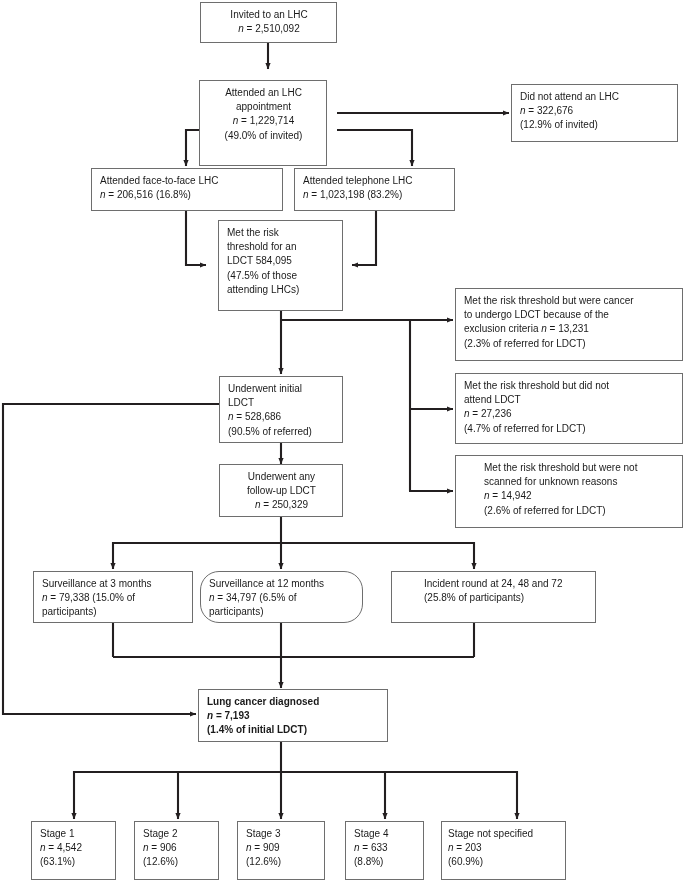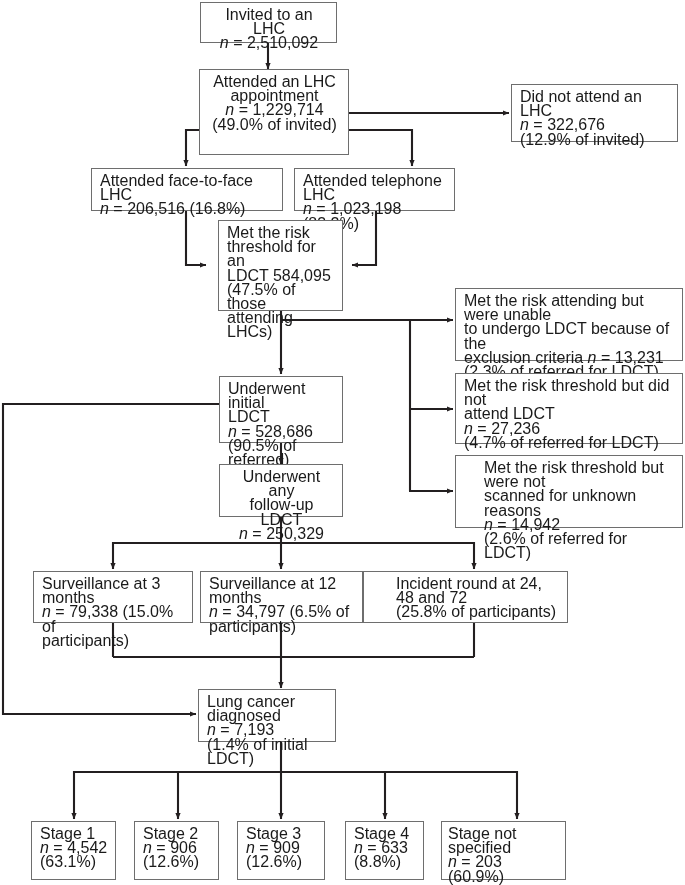--- a/index.html
+++ b/index.html
@@ -25,21 +25,21 @@
     width: 685px;
     height: 885px;
     pointer-events: none;
   }
   .node {
     position: absolute;
     box-sizing: border-box;
     border: 1px solid #6e6e6e;
     background: #ffffff;
     color: #1a1a1a;
-    font-size: 16px;
+    font-size: 10px;
     line-height: 14.2px;
     padding: 5px 7px 5px 8px;
     white-space: pre-line;
     z-index: 2;
   }
   .node.center {
     text-align: center;
   }
   .node.left {
     text-align: left;
@@ -103,47 +103,47 @@
       <path d="M74,772 L517,772"></path>
       <path d="M74,771 L74,819" marker-end="url(#ah)"></path>
       <path d="M178,771 L178,819" marker-end="url(#ah)"></path>
       <path d="M385,771 L385,819" marker-end="url(#ah)"></path>
       <path d="M517,771 L517,819" marker-end="url(#ah)"></path>
     </g>
   </svg>
 
   <div class="node center" style="left:200px; top:2px; width:137px; height:41px;"><span class="ln">Invited to an LHC</span><span class="ln"><span class="it">n</span> = 2,510,092</span></div>
 
-  <div class="node center" style="left:199px; top:69px; width:150px; height:86px;"><span class="ln">Attended an LHC</span><span class="ln">appointment</span><span class="ln"><span class="it">n</span> = 1,229,714</span><span class="ln">(49.0% of invited)</span></div>
+  <div class="node center" style="left:199px; top:80px; width:128px; height:86px;"><span class="ln">Attended an LHC</span><span class="ln">appointment</span><span class="ln"><span class="it">n</span> = 1,229,714</span><span class="ln">(49.0% of invited)</span></div>
 
   <div class="node left" style="left:511px; top:84px; width:167px; height:58px;"><span class="ln">Did not attend an LHC</span><span class="ln"><span class="it">n</span> = 322,676</span><span class="ln">(12.9% of invited)</span></div>
 
   <div class="node left" style="left:91px; top:168px; width:192px; height:43px;"><span class="ln">Attended face-to-face LHC</span><span class="ln"><span class="it">n</span> = 206,516 (16.8%)</span></div>
 
   <div class="node left" style="left:294px; top:168px; width:161px; height:43px;"><span class="ln">Attended telephone LHC</span><span class="ln"><span class="it">n</span> = 1,023,198 (83.2%)</span></div>
 
   <div class="node left" style="left:218px; top:220px; width:125px; height:91px;"><span class="ln">Met the risk</span><span class="ln">threshold for an</span><span class="ln">LDCT 584,095</span><span class="ln">(47.5% of those</span><span class="ln">attending LHCs)</span></div>
 
-  <div class="node left" style="left:455px; top:288px; width:228px; height:73px;"><span class="ln">Met the risk attending but were unable</span><span class="ln">to undergo LDCT because of the</span><span class="ln">exclusion criteria <span class="it">n</span> = 13,231</span><span class="ln">(2.3% of referred for LDCT)</span></div>
+  <div class="node left" style="left:455px; top:288px; width:228px; height:73px;"><span class="ln">Met the risk threshold but were cancer</span><span class="ln">to undergo LDCT because of the</span><span class="ln">exclusion criteria <span class="it">n</span> = 13,231</span><span class="ln">(2.3% of referred for LDCT)</span></div>
 
   <div class="node left" style="left:455px; top:373px; width:228px; height:71px;"><span class="ln">Met the risk threshold but did not</span><span class="ln">attend LDCT</span><span class="ln"><span class="it">n</span> = 27,236</span><span class="ln">(4.7% of referred for LDCT)</span></div>
 
   <div class="node left" style="left:455px; top:455px; width:228px; height:73px;padding-left:28px;"><span class="ln">Met the risk threshold but were not</span><span class="ln">scanned for unknown reasons</span><span class="ln"><span class="it">n</span> = 14,942</span><span class="ln">(2.6% of referred for LDCT)</span></div>
 
   <div class="node left" style="left:219px; top:376px; width:124px; height:67px;"><span class="ln">Underwent initial</span><span class="ln">LDCT</span><span class="ln"><span class="it">n</span> = 528,686</span><span class="ln">(90.5% of referred)</span></div>
 
   <div class="node center" style="left:219px; top:464px; width:124px; height:53px;"><span class="ln">Underwent any</span><span class="ln">follow-up LDCT</span><span class="ln"><span class="it">n</span> = 250,329</span></div>
 
   <div class="node left" style="left:33px; top:571px; width:160px; height:52px;"><span class="ln">Surveillance at 3 months</span><span class="ln"><span class="it">n</span> = 79,338 (15.0% of</span><span class="ln">participants)</span></div>
 
-  <div class="node left" style="left:200px; top:571px; width:163px; height:52px;"><span class="ln">Surveillance at 12 months</span><span class="ln"><span class="it">n</span> = 34,797 (6.5% of</span><span class="ln">participants)</span></div>
+  <div class="node left" style="left:200px; top:571px; width:163px; height:52px;border-radius:19px;"><span class="ln">Surveillance at 12 months</span><span class="ln"><span class="it">n</span> = 34,797 (6.5% of</span><span class="ln">participants)</span></div>
 
-  <div class="node left" style="left:363px; top:571px; width:205px; height:52px;padding-left:32px;"><span class="ln">Incident round at 24, 48 and 72</span><span class="ln">(25.8% of participants)</span></div>
+  <div class="node left" style="left:391px; top:571px; width:205px; height:52px;padding-left:32px;"><span class="ln">Incident round at 24, 48 and 72</span><span class="ln">(25.8% of participants)</span></div>
 
-  <div class="node left" style="left:198px; top:689px; width:138px; height:53px;"><span class="ln">Lung cancer diagnosed</span><span class="ln"><span class="it">n</span> = 7,193</span><span class="ln">(1.4% of initial LDCT)</span></div>
+  <div class="node left" style="left:198px; top:689px; width:190px; height:53px;font-weight:bold;"><span class="ln">Lung cancer diagnosed</span><span class="ln"><span class="it">n</span> = 7,193</span><span class="ln">(1.4% of initial LDCT)</span></div>
 
   <div class="node left" style="left:31px; top:821px; width:85px; height:59px;"><span class="ln">Stage 1</span><span class="ln"><span class="it">n</span> = 4,542</span><span class="ln">(63.1%)</span></div>
 
   <div class="node left" style="left:134px; top:821px; width:85px; height:59px;"><span class="ln">Stage 2</span><span class="ln"><span class="it">n</span> = 906</span><span class="ln">(12.6%)</span></div>
 
   <div class="node left" style="left:237px; top:821px; width:88px; height:59px;"><span class="ln">Stage 3</span><span class="ln"><span class="it">n</span> = 909</span><span class="ln">(12.6%)</span></div>
 
   <div class="node left" style="left:345px; top:821px; width:79px; height:59px;"><span class="ln">Stage 4</span><span class="ln"><span class="it">n</span> = 633</span><span class="ln">(8.8%)</span></div>
 
   <div class="node left" style="left:441px; top:821px; width:125px; height:59px;padding-left:6px;"><span class="ln">Stage not specified</span><span class="ln"><span class="it">n</span> = 203</span><span class="ln">(60.9%)</span></div>

